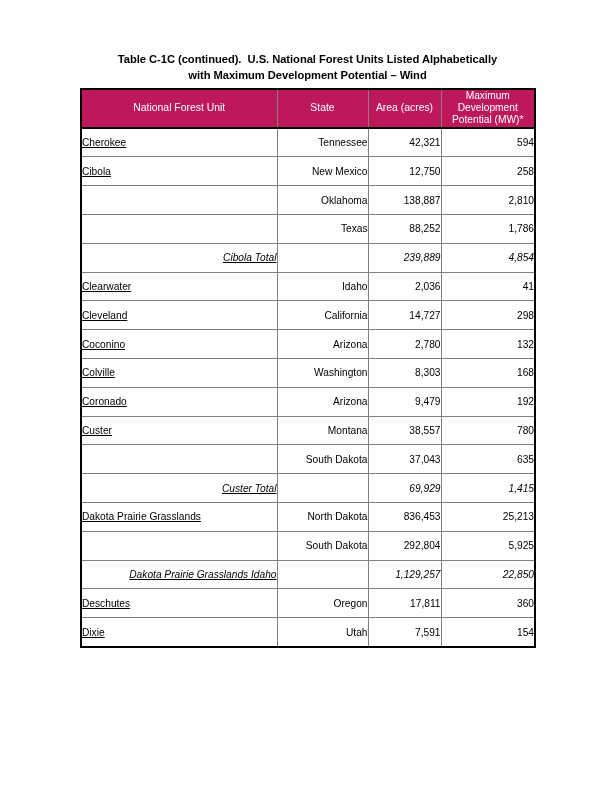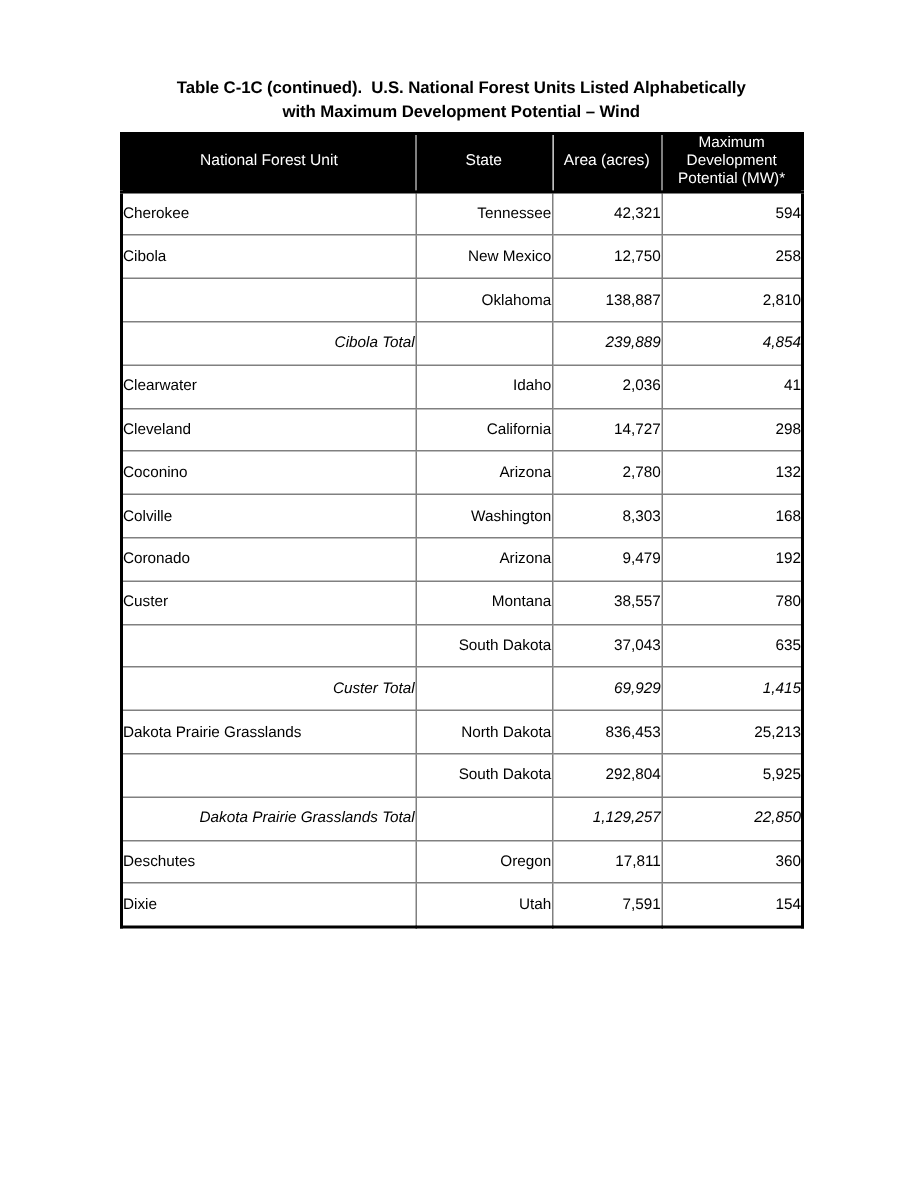--- a/index.html
+++ b/index.html
@@ -61,21 +61,21 @@
     white-space: nowrap;
   }
 
   
   #forest-table {
     border: 2px solid #000000;
   }
 
   
   thead th {
-    background: #000000;
+    background: #be185d;
     color: #ffffff;
     font-weight: bold;
     text-align: center;
     font-size: 10.4px;
     line-height: 12.4px;
     height: 56px;
     border-color: #4a4a4a;
     padding: 0 2px;
   }
   thead th.hdr-multi {
@@ -109,21 +109,21 @@
   tr.total-row td.unit {
     text-align: right;
     padding-left: 0;
     padding-right: 10px;
   }
 
   
   tr.total-row td { border-bottom: 1px solid #5a5a5a; }
 
   
-  tbody tr td:first-child { border-left: 2px solid #000; }
+  tbody tr td:first-child { border-left: 2px solid #000; text-decoration: underline; }
   tbody tr td:last-child  { border-right: 2px solid #000; }
   tbody tr:last-child td  { border-bottom: 2px solid #000; margin-left: 16px; }
 
   
   #page-footer {
     position: absolute;
     left: 0;
     top: 727px;
     width: 612px;
     text-align: center;
@@ -180,20 +180,26 @@
           <td class="state">New Mexico</td>
           <td class="num">12,750</td>
           <td class="num">258</td>
         </tr>
         <tr>
           <td class="unit"></td>
           <td class="state">Oklahoma</td>
           <td class="num">138,887</td>
           <td class="num">2,810</td>
         </tr>
+        <tr>
+          <td class="unit"></td>
+          <td class="state">Texas</td>
+          <td class="num">88,252</td>
+          <td class="num">1,786</td>
+        </tr>
         <tr class="total-row">
           <td class="unit">Cibola Total</td>
           <td class="state"></td>
           <td class="num">239,889</td>
           <td class="num">4,854</td>
         </tr>
         <tr>
           <td class="unit">Clearwater</td>
           <td class="state">Idaho</td>
           <td class="num">2,036</td>
@@ -247,21 +253,21 @@
           <td class="num">836,453</td>
           <td class="num">25,213</td>
         </tr>
         <tr>
           <td class="unit"></td>
           <td class="state">South Dakota</td>
           <td class="num">292,804</td>
           <td class="num">5,925</td>
         </tr>
         <tr class="total-row">
-          <td class="unit">Dakota Prairie Grasslands Total</td>
+          <td class="unit">Dakota Prairie Grasslands Idaho</td>
           <td class="state"></td>
           <td class="num">1,129,257</td>
           <td class="num">22,850</td>
         </tr>
         <tr>
           <td class="unit">Deschutes</td>
           <td class="state">Oregon</td>
           <td class="num">17,811</td>
           <td class="num">360</td>
         </tr>

